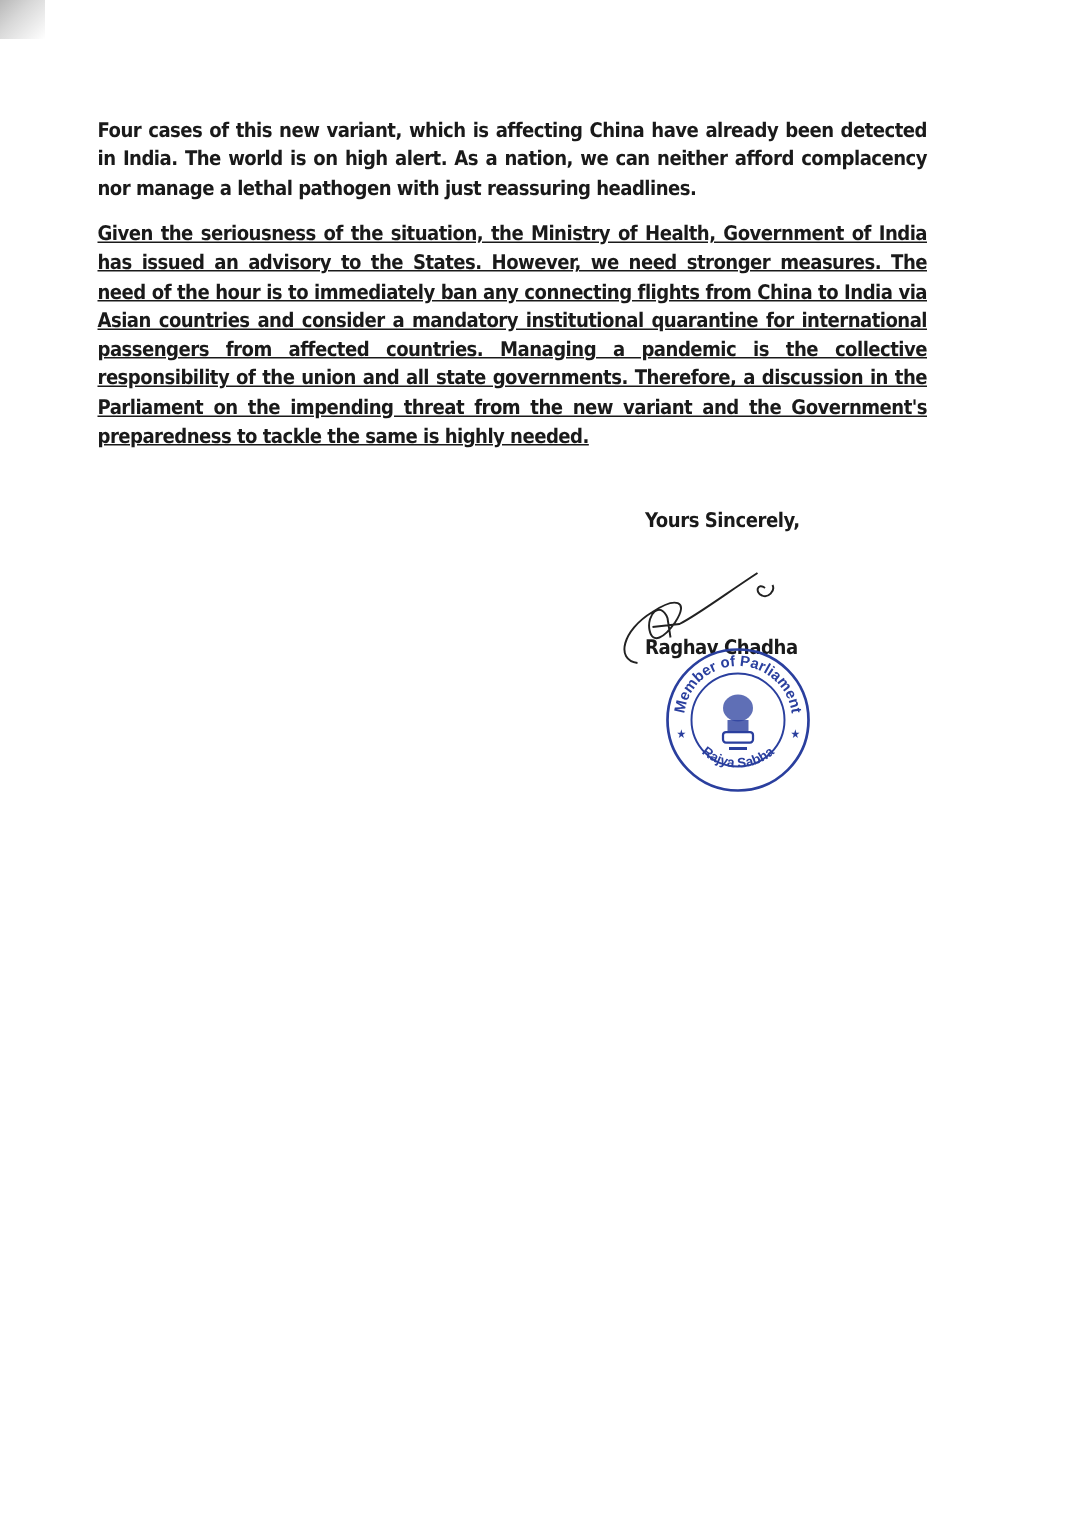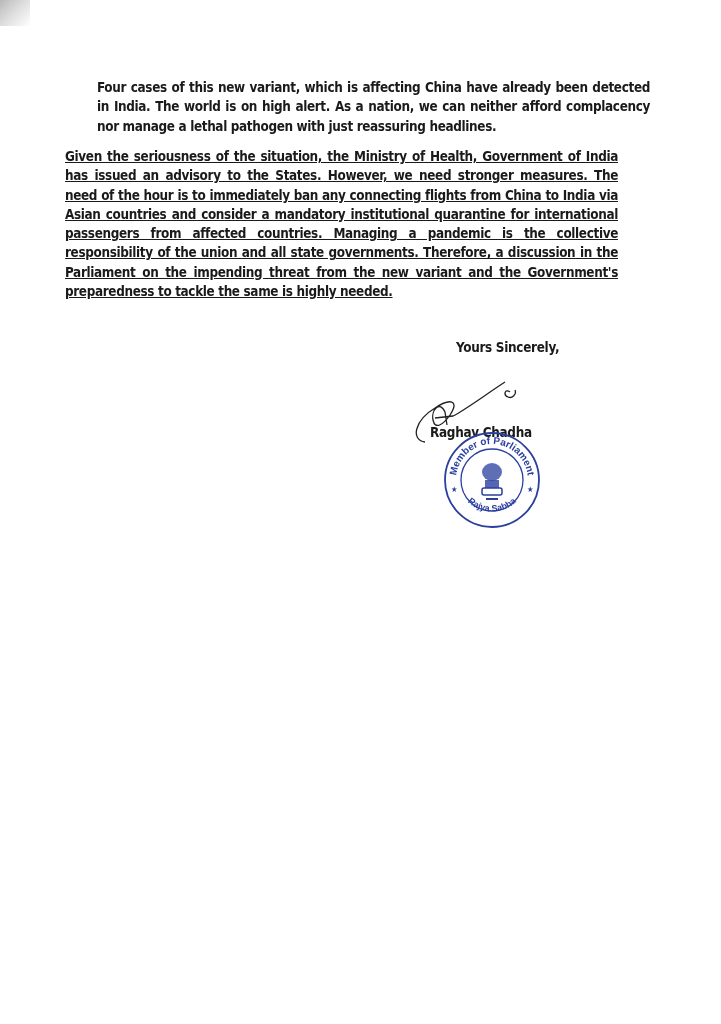--- a/index.html
+++ b/index.html
@@ -2,23 +2,23 @@
 <html><head>
   <meta charset="utf-8">
   <style>
     html, body { margin:0; padding:0; }
     body { width:721px; height:1024px; background:#ffffff; position:relative; overflow:hidden;
            font-family:"DejaVu Sans Condensed","DejaVu Sans", sans-serif; color:#1a1a1a; }
     .corner { position:absolute; left:0; top:0; width:30px; height:26px;
       background:linear-gradient(135deg,#9a9a9a 0%,#c8c8c8 40%,#ffffff 100%); opacity:.7; }
     .para { position:absolute; left:65px; width:553px; font-size:13.4px; font-weight:bold;
             line-height:19.3px; text-align:justify; font-stretch:condensed; letter-spacing:-0.35px; }
-    #p1 { top:78px;margin-left:32px; }
+    #p1 { top:78px; }
     #p2 { top:147px;text-decoration:underline; }
-    .closing { position:absolute; left:456px; top:340px; font-size:13.4px; font-weight:bold; letter-spacing:-0.3px; }
+    .closing { position:absolute; left:430px; top:340px; font-size:13.4px; font-weight:bold; letter-spacing:-0.3px; }
     .sig { position:absolute; left:405px; top:380px; width:150px; height:70px; }
     .signame { position:absolute; left:430px; top:425px; font-size:13.4px; font-weight:bold; letter-spacing:-0.3px; }
     .seal { position:absolute; left:442px; top:430px; width:100px; height:100px; }
   </style>
 </head>
 <body>
 
 <div class="corner"></div>
 
 <div id="p1" class="para">Four cases of this new variant, which is affecting China have already been detected in India. The world is on high alert. As a nation, we can neither afford complacency nor manage a lethal pathogen with just reassuring headlines.</div>

